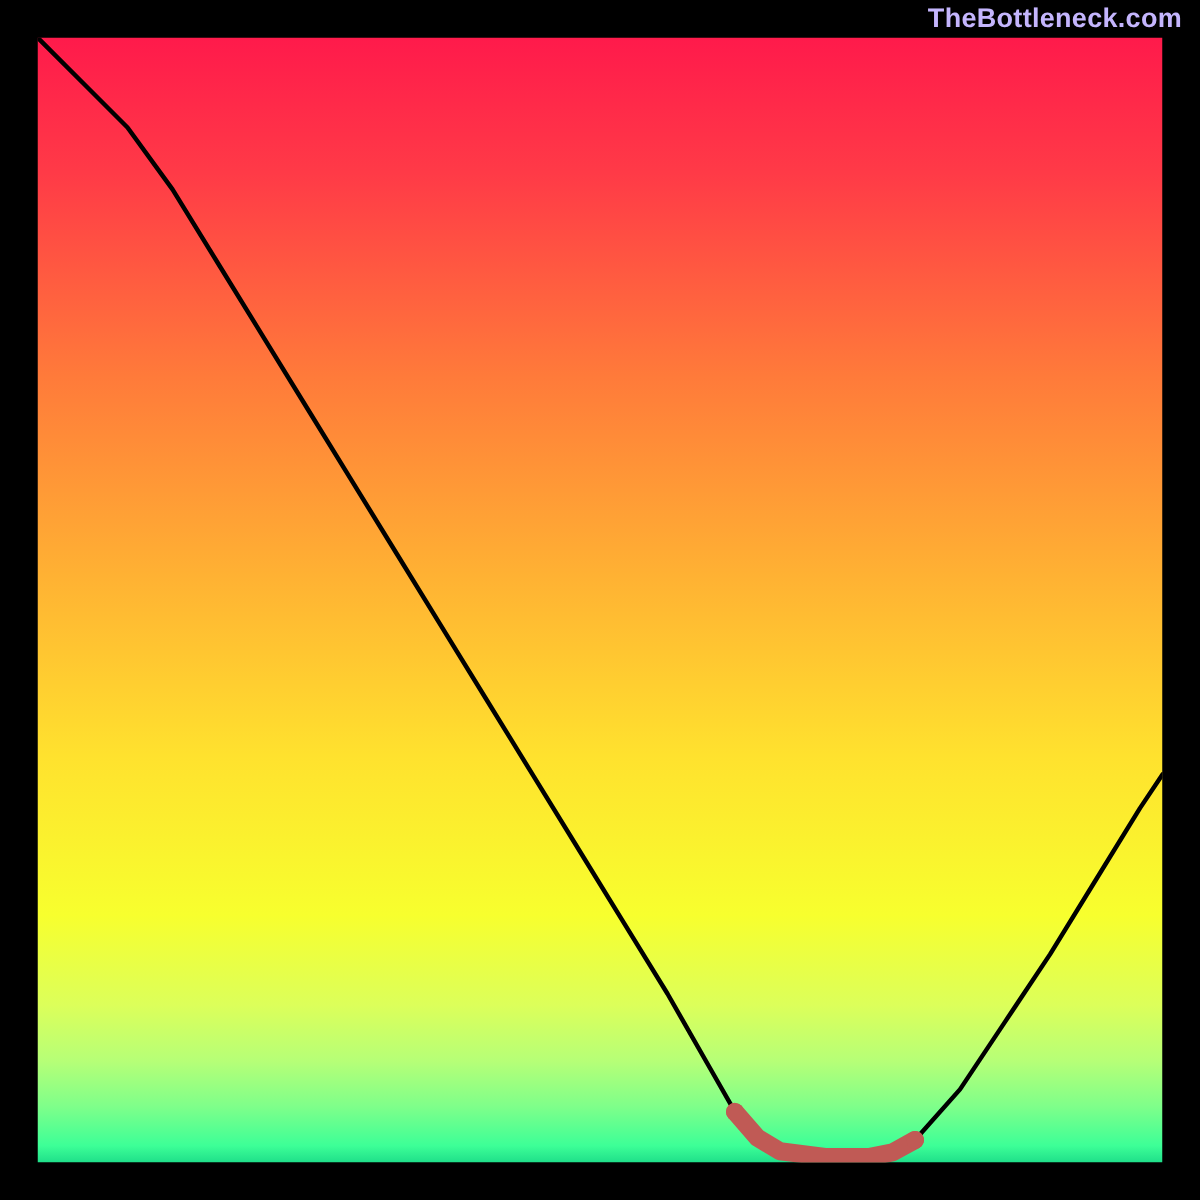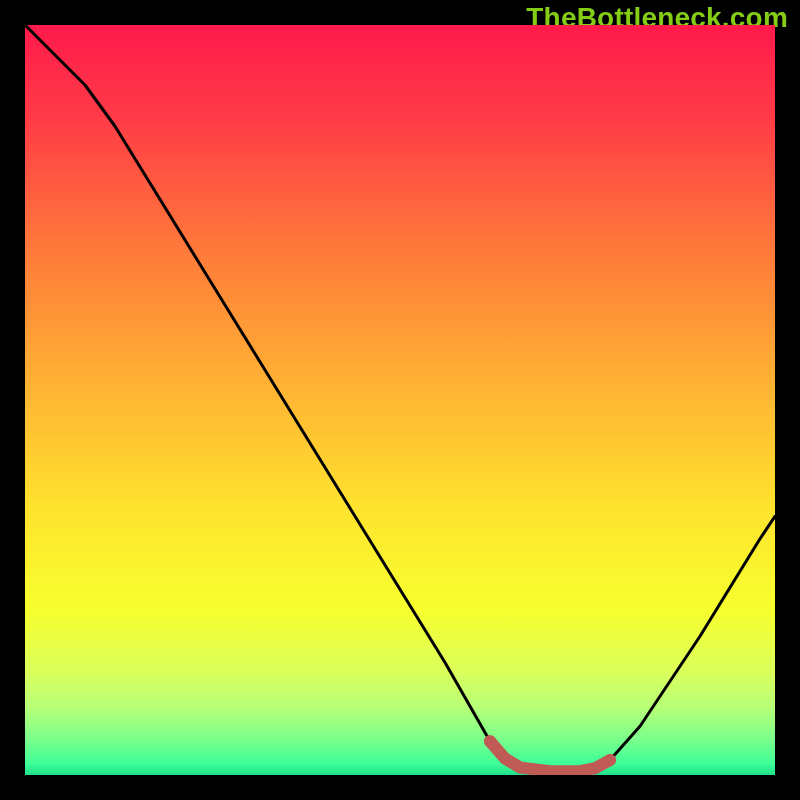--- a/index.html
+++ b/index.html
@@ -23,23 +23,23 @@
     left: 25px;
     top: 25px;
     width: 750px;
     height: 750px;
   }
   .watermark {
     position: absolute;
     top: 2px;
     right: 12px;
     font-family: Arial, Helvetica, sans-serif;
-    font-size: 28px;
+    font-size: 18px;
     font-weight: 600;
-    color: #84cc16;
+    color: #c4b5fd;
     letter-spacing: 0.2px;
   }
   svg {
     display: block;
   }
 </style>
 </head>
 <body>
 
 <div class="frame">

